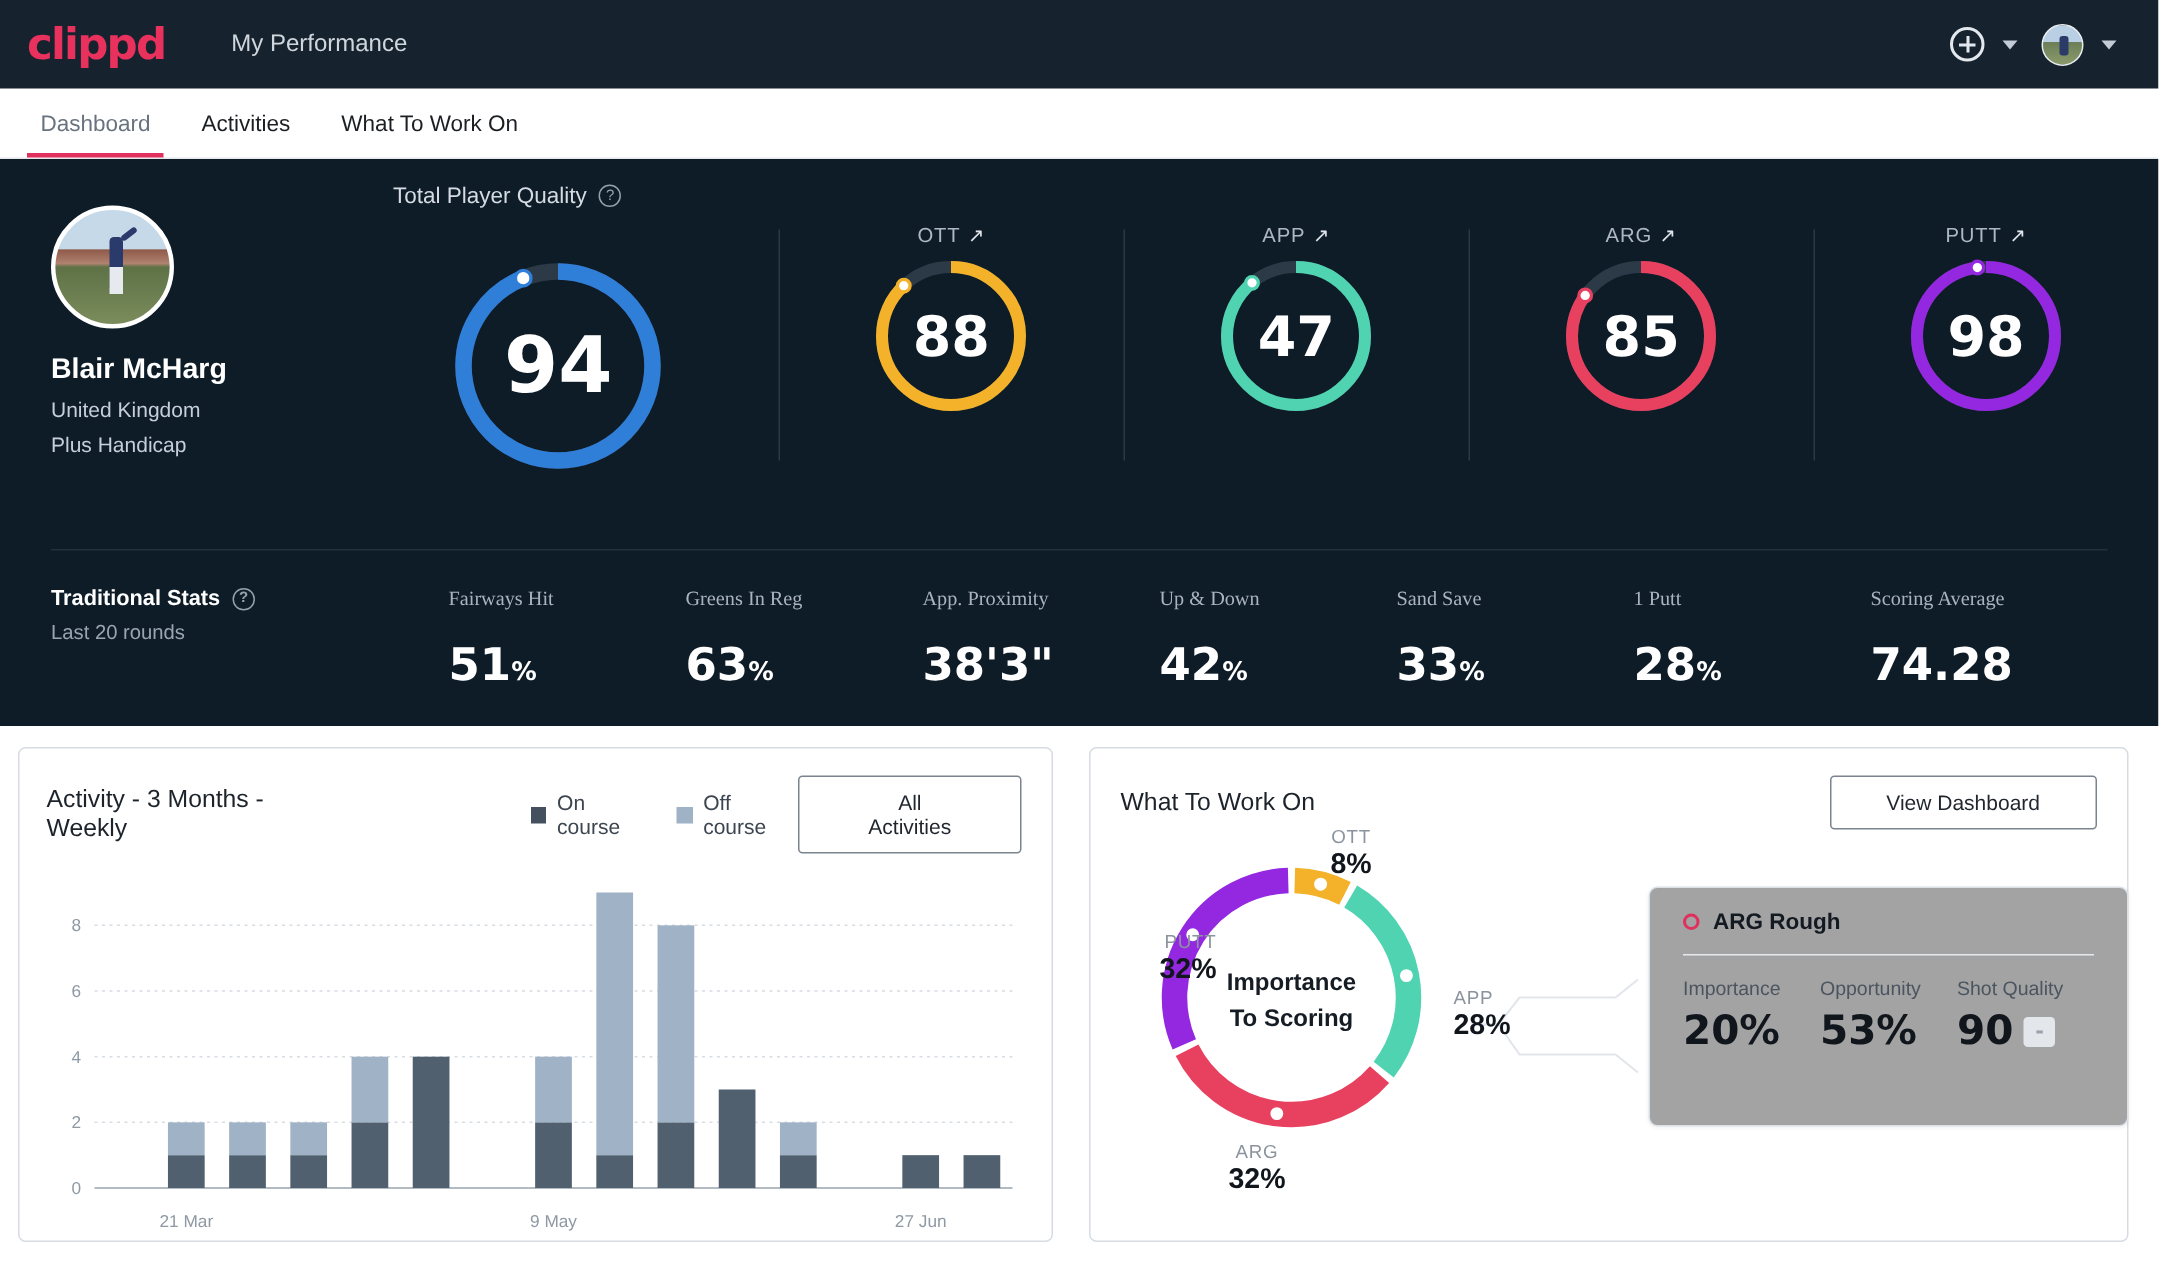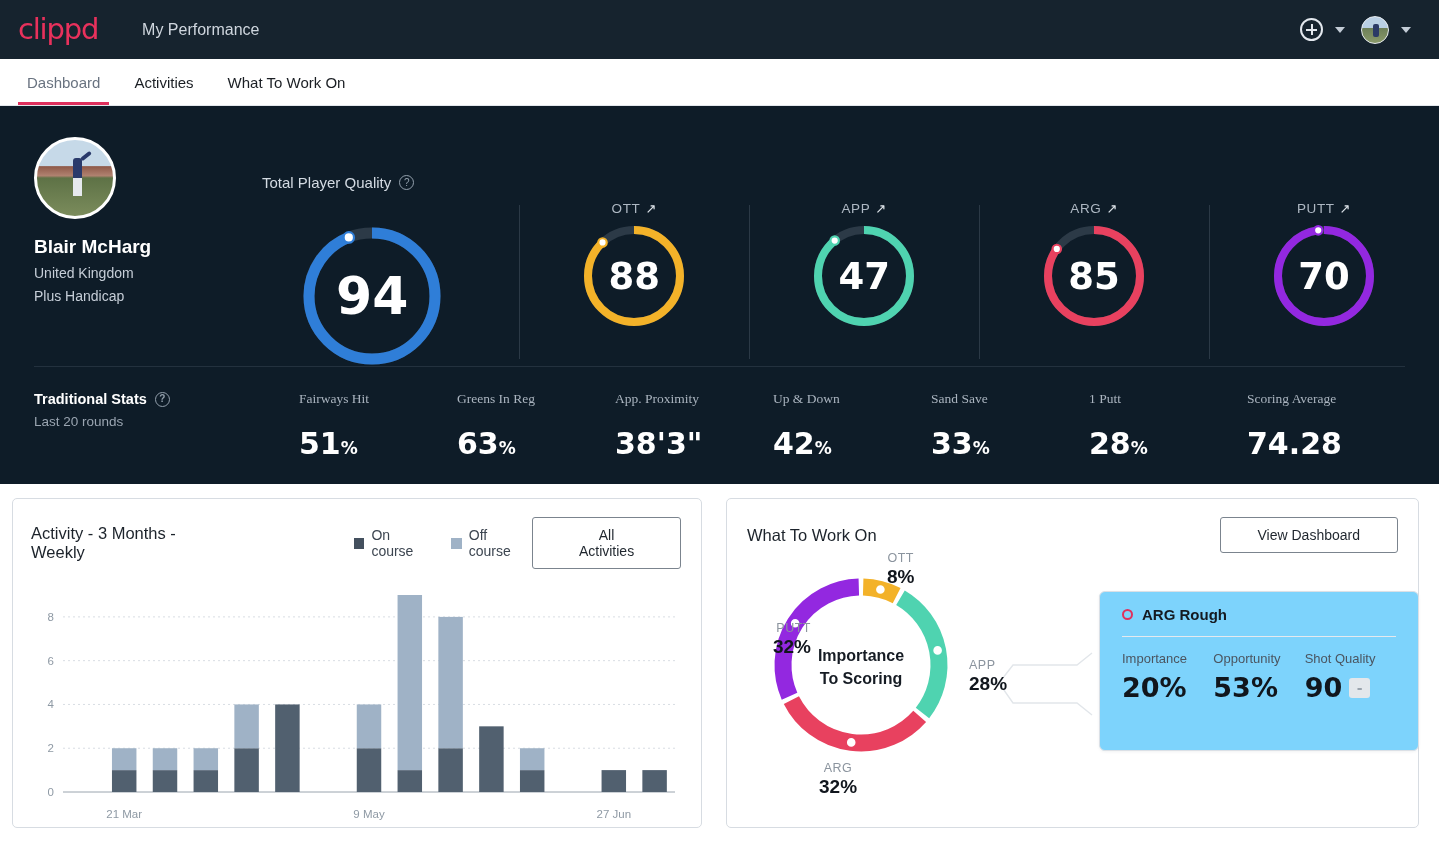--- a/index.html
+++ b/index.html
@@ -10,21 +10,21 @@
     overflow: hidden;
   }
 
   
   .topbar {
     height: 59px; background: #16232e;
     display: flex; align-items: center; padding: 0 18px;
     position: relative;
   }
   .logo {
-    font-size: 29px; font-weight: 400; color: #e8315c;
+    font-size: 29px; font-weight: 700; color: #e8315c;
     letter-spacing: -1.2px; font-family: "DejaVu Sans", sans-serif;
     line-height: 1;
   }
   .nav-title {
     margin-left: 44px; color: #cfd6de; font-size: 16px;
   }
   .topbar-right {
     margin-left: auto; display: flex; align-items: center; gap: 6px;
   }
   .circ-plus {
@@ -89,21 +89,21 @@
   .avatar-lg .arm {
     position: absolute; left: 43px; top: 14px; width: 12px; height: 4px;
     background: #2a3a6b; transform: rotate(-38deg); border-radius: 2px;
   }
   .pname {
     margin-top: 17px; font-size: 19px; font-weight: 700; color: #fff;
   }
   .pmeta { margin-top: 7px; font-size: 14px; color: #c6ced8; }
   .pmeta2 { margin-top: 7px; font-size: 14px; color: #c6ced8; }
 
-  .gauges-wrap { flex: 1; position: relative; padding-top: 28px; margin-top: 40px; }
+  .gauges-wrap { flex: 1; position: relative; padding-top: 16px; }
   .tpq-label {
     display: flex; align-items: center; gap: 8px;
     font-size: 15px; color: #d4dbe3; margin-left: 37px;
   }
   .qmark {
     width: 15px; height: 15px; border: 1.3px solid #93a0ad; border-radius: 50%;
     font-size: 10px; color: #93a0ad; display: flex; align-items: center;
     justify-content: center; line-height: 1;
   }
   .gauge-row { display: flex; margin-top: 8px; }
@@ -181,21 +181,21 @@
     justify-content: center; pointer-events: none;
   }
   .donut-center span {
     font-size: 16px; font-weight: 700; color: #161c24; line-height: 1.45;
   }
   .dlab { position: absolute; text-align: center; }
   .dlab .k { font-size: 12.5px; color: #8b949e; letter-spacing: .5px; }
   .dlab .v { font-size: 19px; font-weight: 700; color: #11161d; margin-top: 1px; }
   .detail-card {
     position: absolute; left: 352px; top: 38px; width: 320px; height: 160px;
-    border: 1px solid #dbe0e6; border-radius: 6px; background: #7dd3fc;
+    border: 1px solid #dbe0e6; border-radius: 6px; background: #a3a3a3;
     padding: 14px 22px; box-shadow: 0 1px 3px rgba(20,30,50,.06);
   }
   .dc-title { display: flex; align-items: center; gap: 9px; }
   .dc-dot {
     width: 11px; height: 11px; border-radius: 50%;
     border: 2.3px solid #e0305d;
   }
   .dc-title span { font-size: 15px; font-weight: 700; color: #141a21; }
   .dc-rule { height: 1px; background: #e5e9ee; margin: 13px 0 0 0; }
   .dc-stats { display: flex; margin-top: 14px; }
@@ -306,21 +306,21 @@
             <div class="gcap">
               <span>PUTT</span>
               <span class="arrow">↗</span>
             </div>
             <div class="ring">
               <svg width="118" height="118" viewBox="0 0 118 118">
                 <circle cx="59" cy="59" r="46" fill="none" stroke="#2c3a47" stroke-width="8"></circle>
                 <circle cx="59" cy="59" r="46" fill="none" stroke="#9328e0" stroke-width="8" stroke-dasharray="283.2459936476557 289.02652413026095" transform="rotate(-90 59 59)" stroke-linecap="butt"></circle>
                 <circle cx="53.23467125604203" cy="13.362723739534019" r="4.2" fill="#fff" stroke="#9328e0" stroke-width="2.2"></circle>
               </svg>
-              <div class="val" style="font-size: 37px;">70</div>
+              <div class="val" style="font-size: 37px;">98</div>
             </div>
           </div>
         </div>
     </div>
   </div>
 
   <div class="hr"></div>
 
   <div class="stats">
     <div class="stats-title-col">

